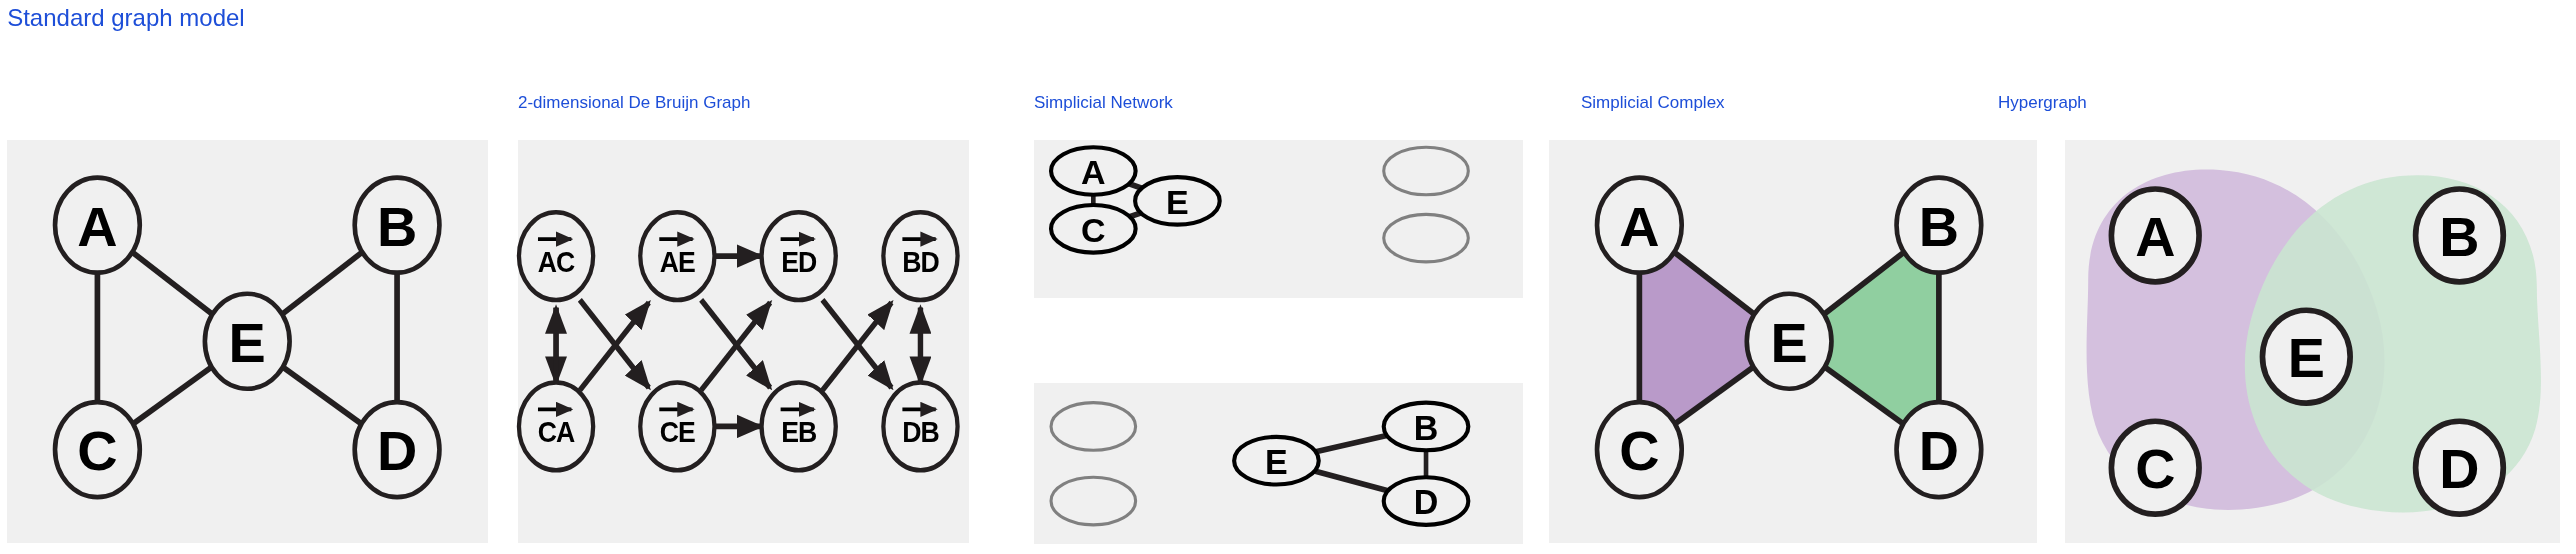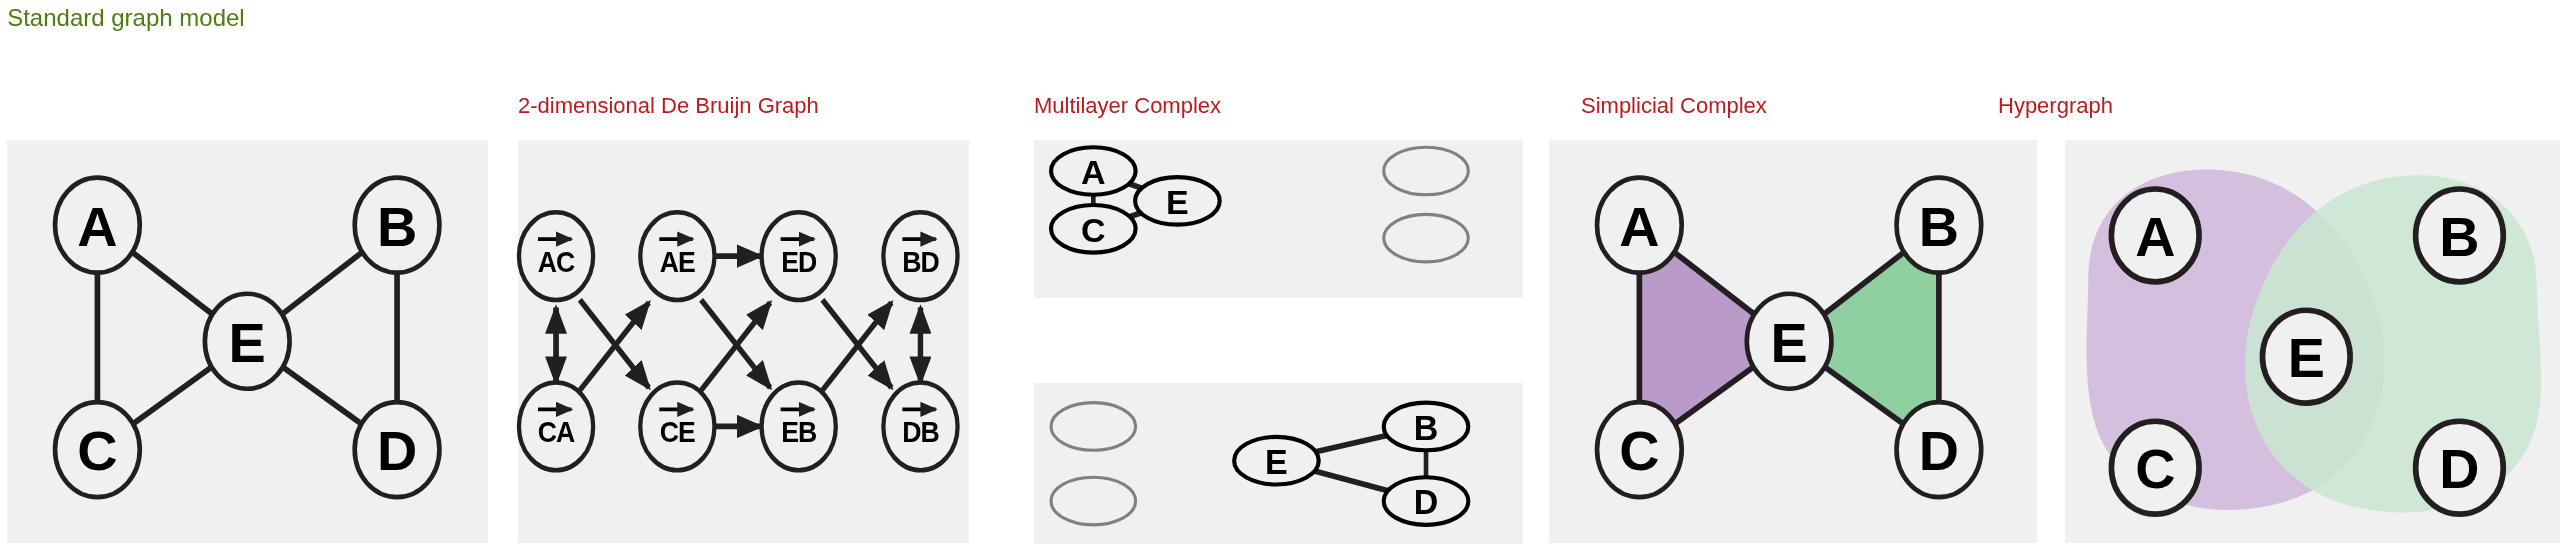--- a/index.html
+++ b/index.html
@@ -18,30 +18,30 @@
     position: absolute;
     inset: 0;
     width: 2576px;
     height: 555px;
   }
   .section-title {
     position: absolute;
     font-family: "Liberation Sans", sans-serif;
     font-size: 24px;
     font-weight: 400;
-    color: #4d7c0f;
+    color: #1d4ed8;
     white-space: nowrap;
     letter-spacing: 0px;
   }
   .panel-title {
     position: absolute;
     font-family: "Liberation Sans", sans-serif;
-    font-size: 22px;
+    font-size: 17px;
     font-weight: 400;
-    color: #b91c1c;
+    color: #1d4ed8;
     white-space: nowrap;
     text-align: center;
   }
   .panel {
     position: absolute;
     background: #f0f0f0;
   }
   .panel svg {
     display: block;
     width: 100%;
@@ -225,21 +225,21 @@
 
         <g>
           <ellipse class="node-circle" cx="846" cy="555" rx="78" ry="85"></ellipse>
           <line class="db-arrow-over" x1="808" y1="522" x2="878" y2="522" marker-end="url(#dbArrow)"></line>
           <text class="db-node-label" x="846" y="567">DB</text>
         </g>
       </g>
     </svg>
   </div>
 
-  <div class="panel-title" style="left:1034px; top:93px;">Multilayer Complex</div>
+  <div class="panel-title" style="left:1034px; top:93px;">Simplicial Network</div>
 
   <div class="panel" style="left:1034px; top:140px; width:489px; height:158px;">
     <svg viewBox="0 0 948 306" preserveAspectRatio="none">
       <g>
         <line class="edge-thin" x1="115" y1="60" x2="115" y2="172"></line>
         <line class="edge-thin" x1="115" y1="60" x2="278" y2="118" style="stroke-width:11"></line>
         <line class="edge-thin" x1="115" y1="172" x2="278" y2="118" style="stroke-width:11"></line>
       </g>
       <g>
         <g>

